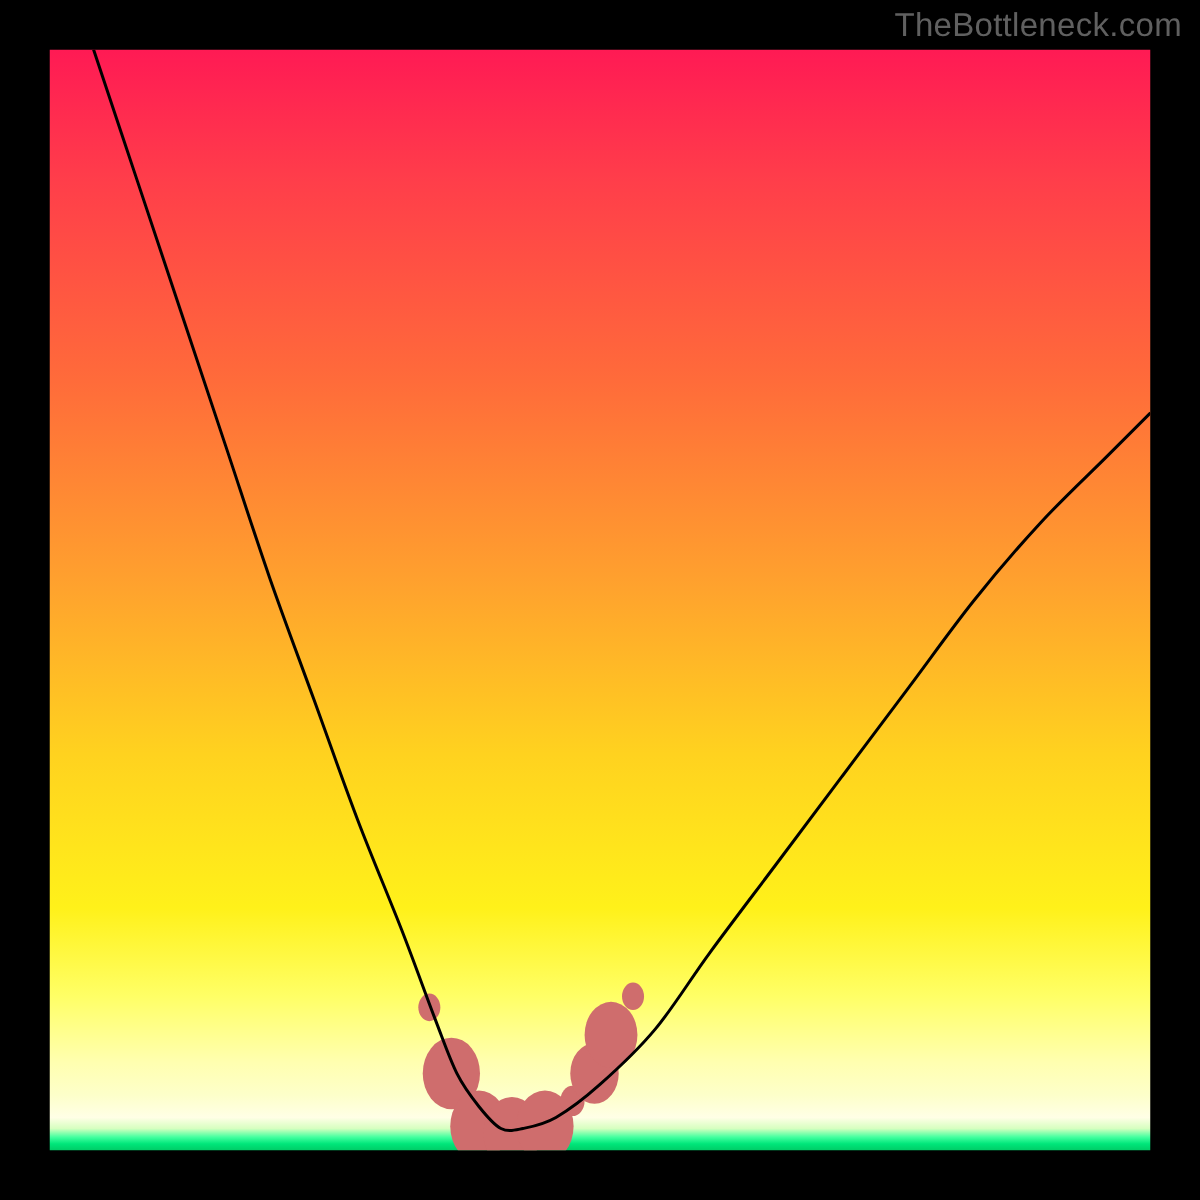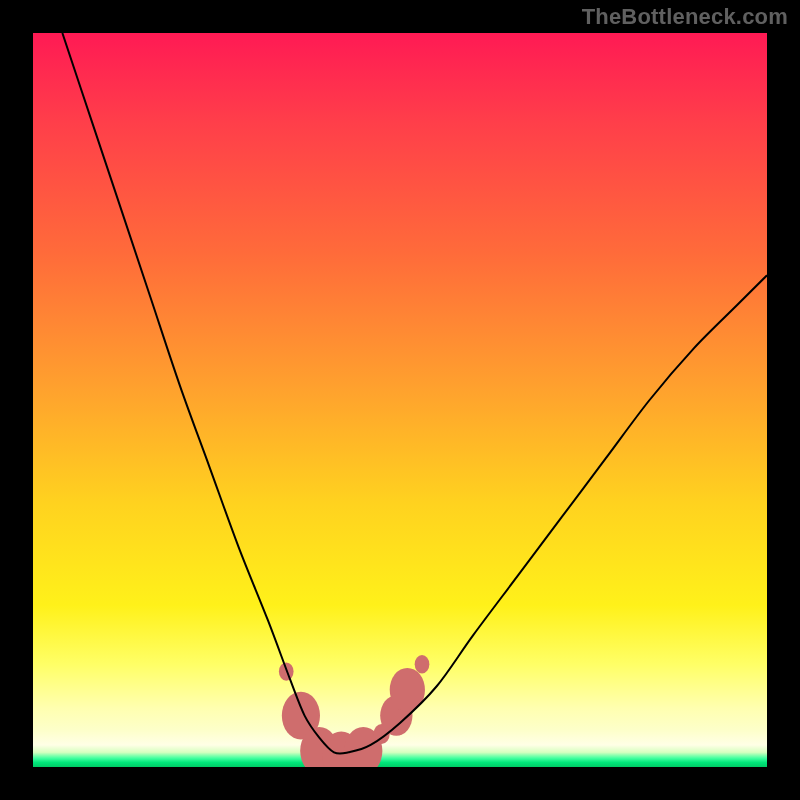--- a/index.html
+++ b/index.html
@@ -45,21 +45,21 @@
       #00e67a 99.4%,
       #00cc66 100%
     );
   }
   .watermark {
     position: absolute;
     top: 4px;
     right: 12px;
     color: #606060;
     font-size: 22px;
-    font-weight: 700;
+    font-weight: 400;
     letter-spacing: 0.2px;
     user-select: none;
   }
   svg.curve {
     position: absolute;
     inset: 0;
   }
 </style>
 </head>
 <body>

